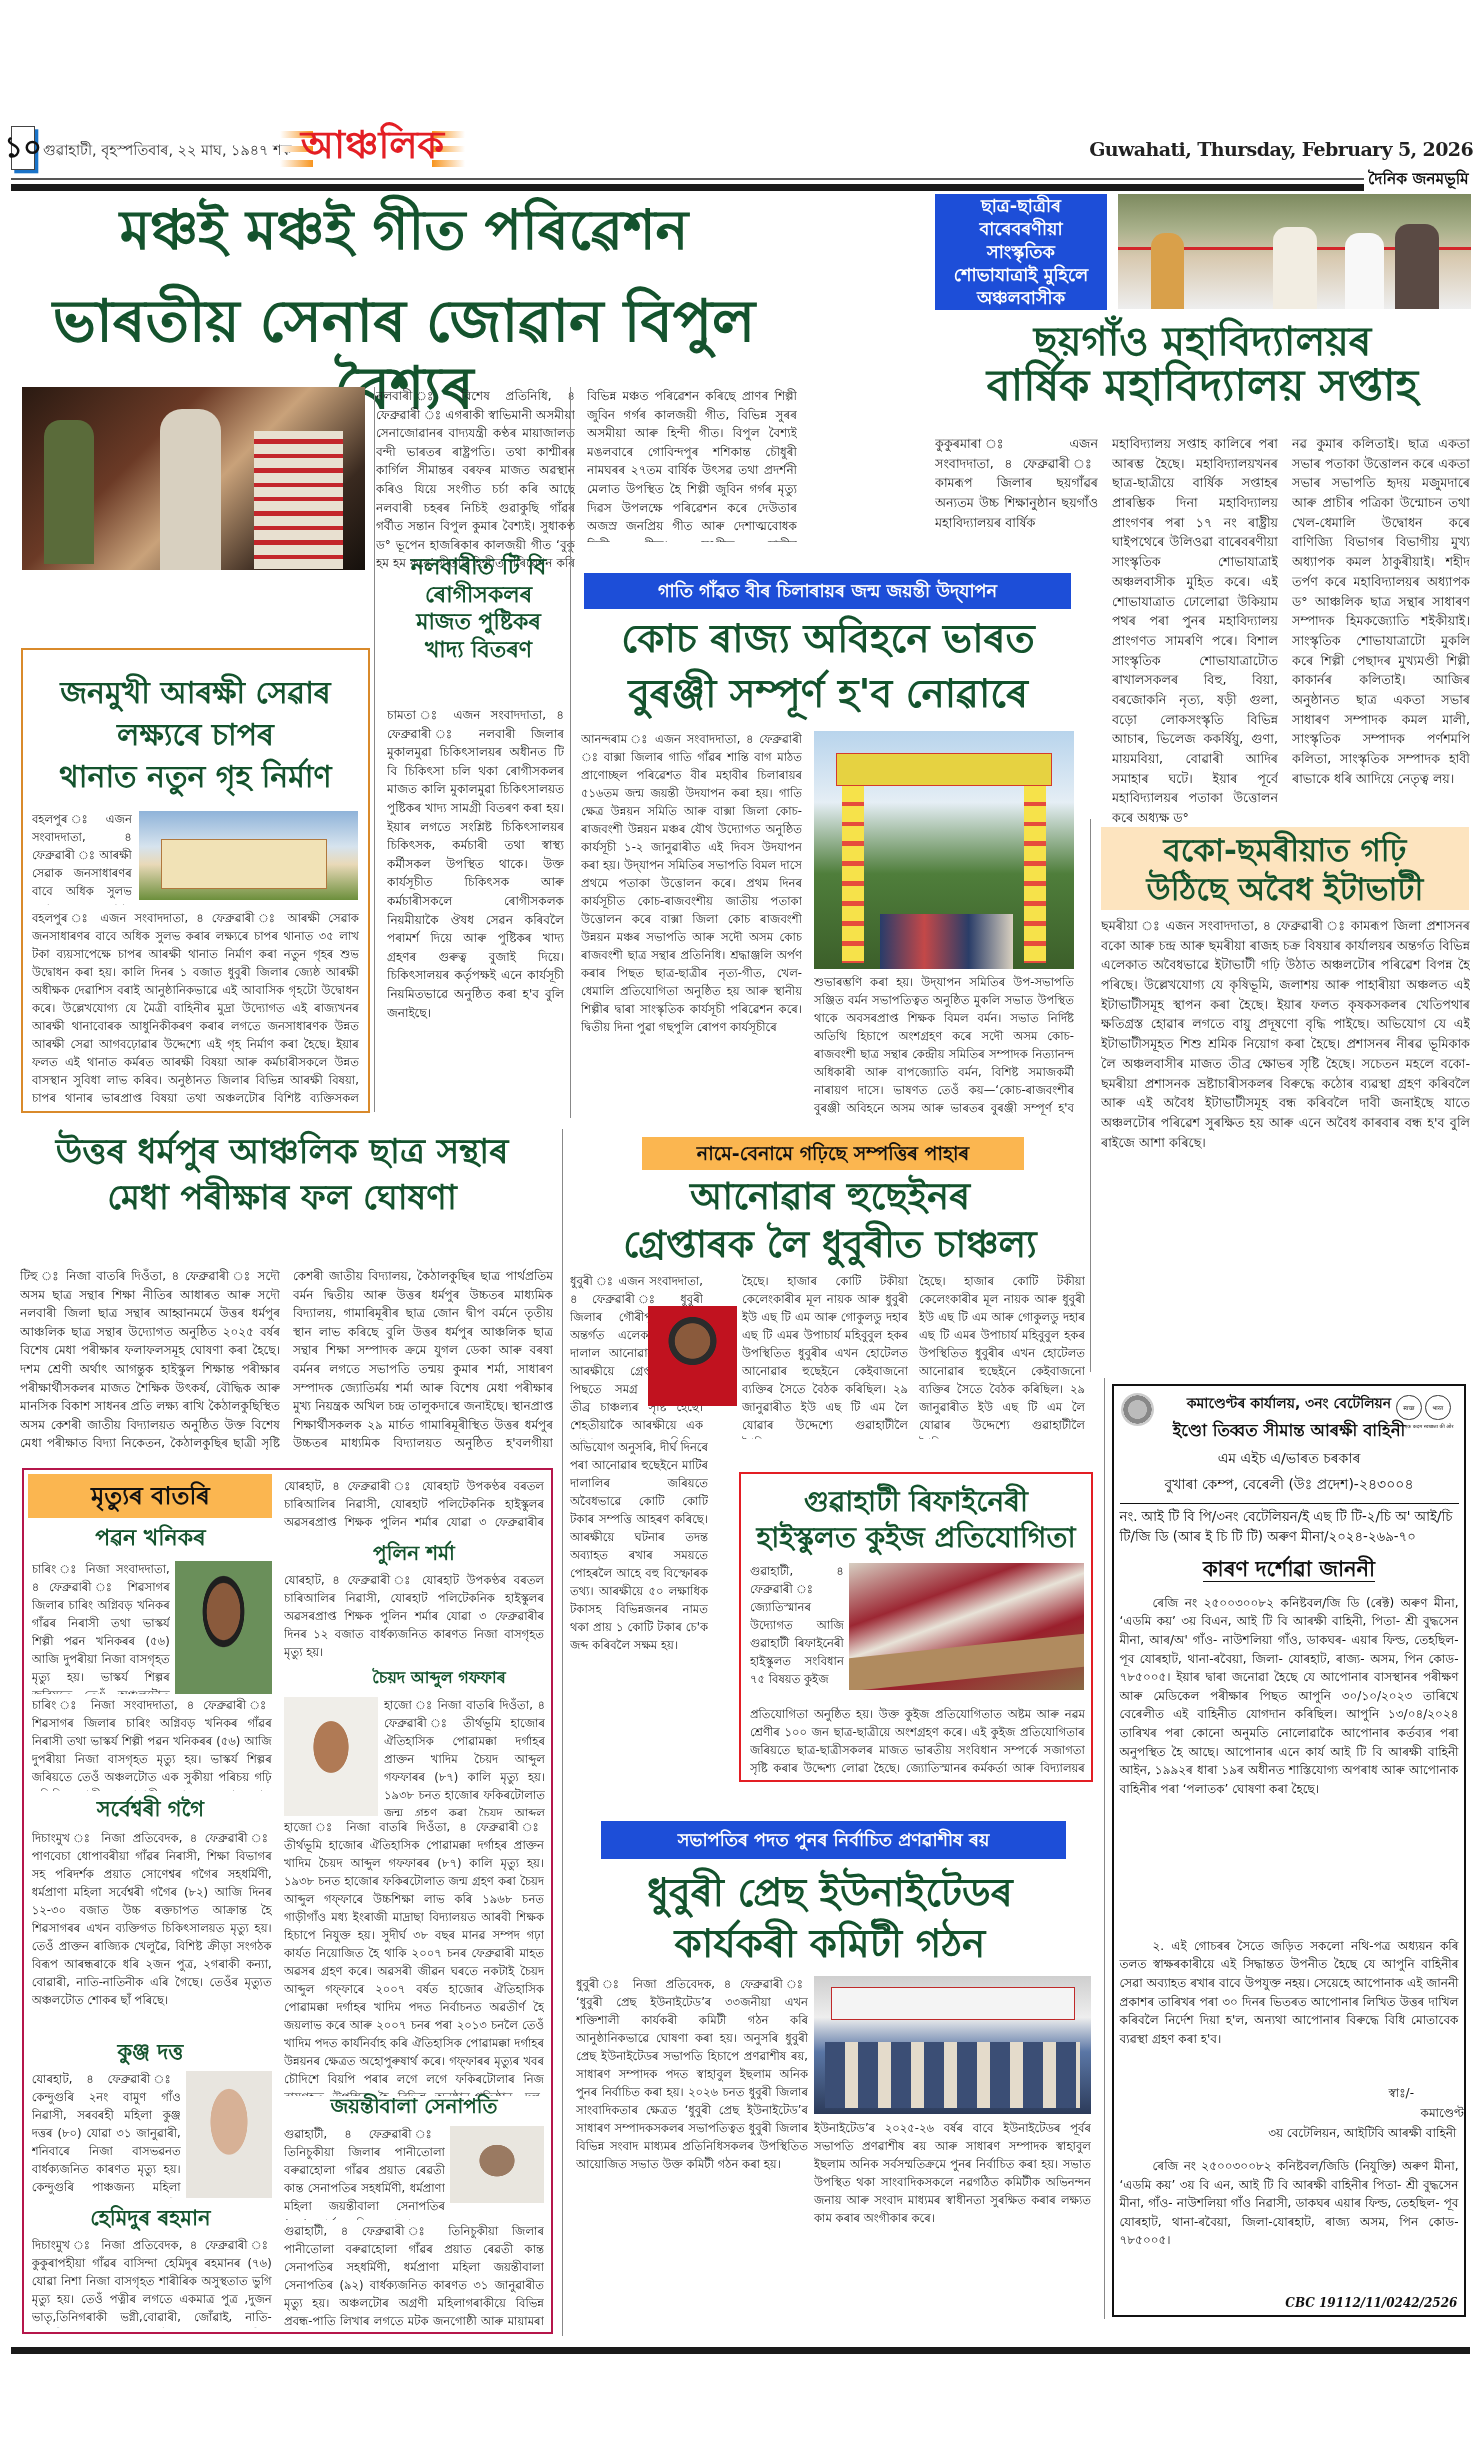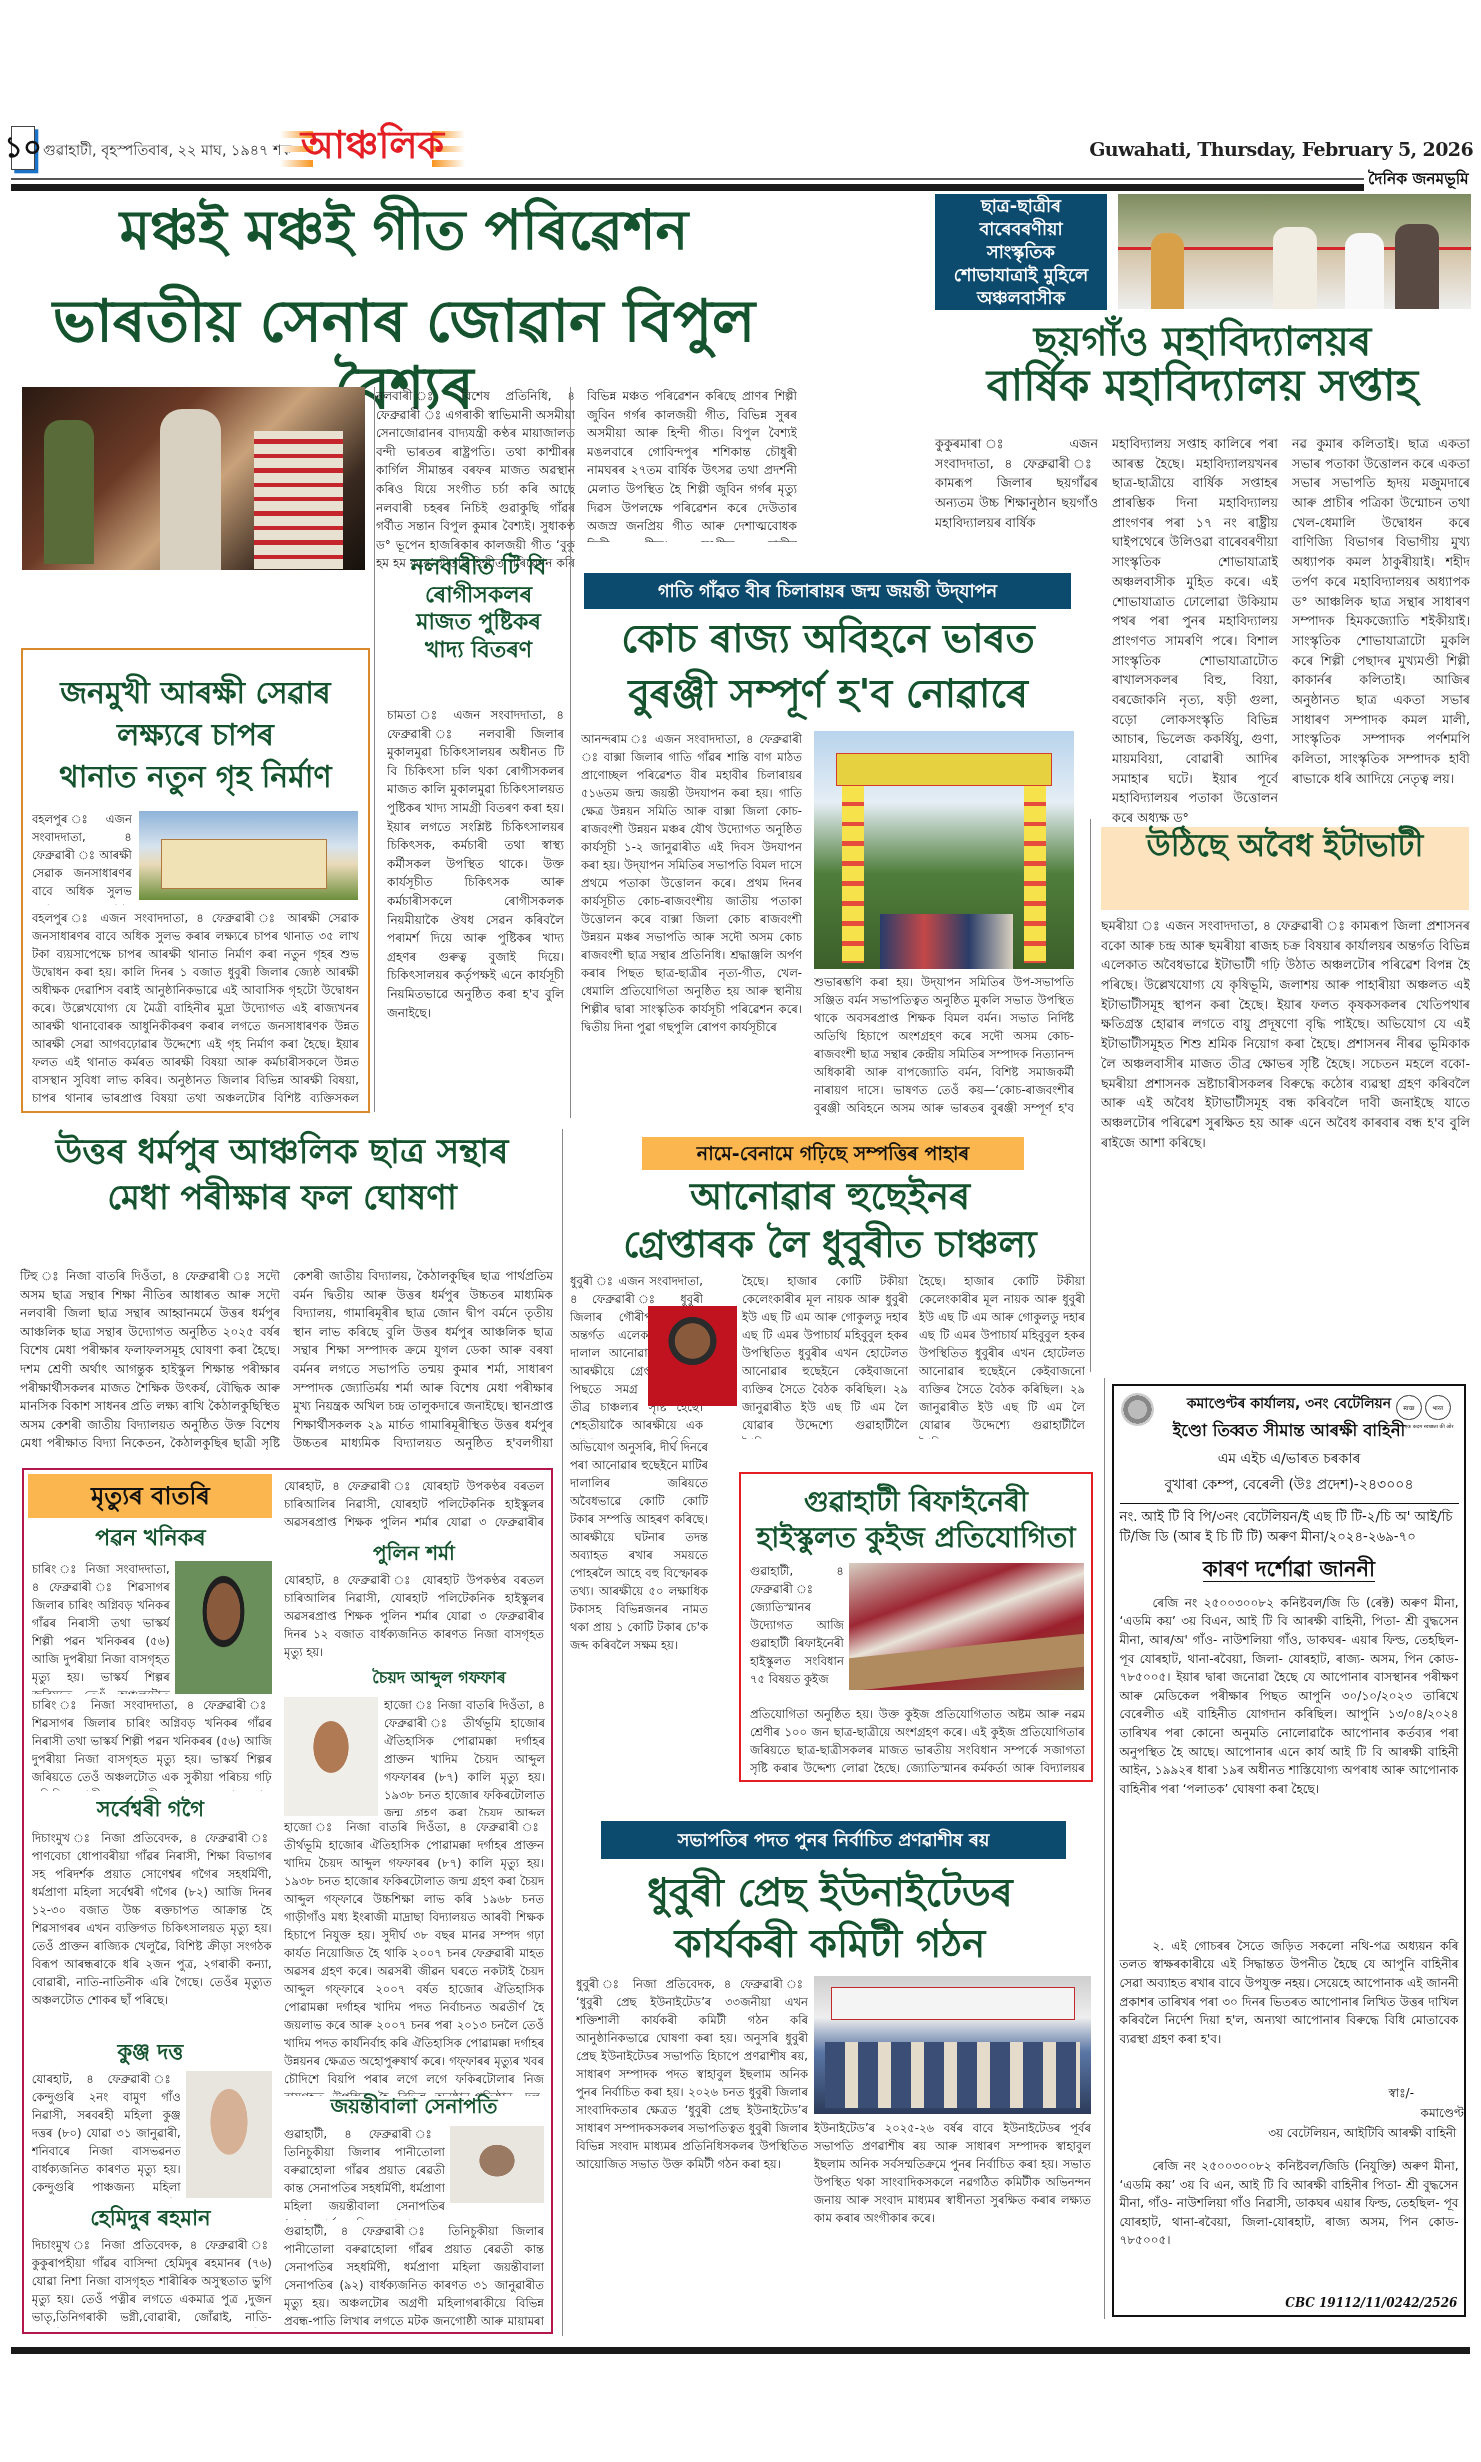--- a/index.html
+++ b/index.html
@@ -15,21 +15,21 @@
   .vrule{position:absolute;background:#888;width:1.1px}
   
   #pagenum{left:11px;top:126px;width:24px;height:44px;border:1.1px solid #444;background:#fff;font-size:29px;font-weight:bold;display:flex;align-items:center;justify-content:center;box-shadow:3.3px 3.3px 0 #1a73c8}
   #dateline{left:43px;top:139px;font-size:14.4px;color:#333}
   #logo{left:280px;top:119px;width:185px;height:55px;display:flex;align-items:center;justify-content:center}
   .logobar{position:absolute;height:6.6px;background:linear-gradient(90deg,#fff,#f7941d)}
   .logobar.r{background:linear-gradient(90deg,#f7941d,#fff)}
   #logotext{font-size:38px;font-weight:bold;color:#e31e24;z-index:2}
   #engdate{right:8.9px;top:138px;font-size:19px;font-weight:bold;color:#222;letter-spacing:-0.6px}
   #paperName{right:8.9px;top:167px;font-size:15.5px;font-weight:bold;background:#fff;padding:0 4.4px;z-index:3}
-  .red-banner{background:#0c4a6e;color:#fff;font-weight:bold;text-align:center}
+  .red-banner{background:#1d4ed8;color:#fff;font-weight:bold;text-align:center}
   .orange-banner{background:#fbb650;color:#111;font-weight:bold;text-align:center}
   .peach-box{background:#fde4bf}
   .boxed-orange{border:2.2px solid #d98a2b}
   .boxed-red{border:2.2px solid #e31e24}
   .boxed-crimson{border:2.8px solid #b5164b}
   .boxed-black{border:2.2px solid #111}
 </style>
 </head>
 <body>
 
@@ -102,20 +102,21 @@
 <div class="col body-text" style="left:581px;top:731px;width:221px;height:387px;overflow:hidden;font-size:11.6px">আনন্দৰাম ঃ এজন সংবাদদাতা, ৪ ফেব্ৰুৱাৰী ঃ বাক্সা জিলাৰ গাতি গাঁৱৰ শান্তি বাগ মাঠত প্ৰাণোচ্ছল পৰিৱেশত বীৰ মহাবীৰ চিলাৰায়ৰ ৫১৬তম জন্ম জয়ন্তী উদযাপন কৰা হয়। গাতি ক্ষেত্ৰ উন্নয়ন সমিতি আৰু বাক্সা জিলা কোচ-ৰাজবংশী উন্নয়ন মঞ্চৰ যৌথ উদ্যোগত অনুষ্ঠিত কাৰ্যসূচী ১-২ জানুৱাৰীত এই দিবস উদযাপন কৰা হয়। উদ্‌যাপন সমিতিৰ সভাপতি বিমল দাসে প্ৰথমে পতাকা উত্তোলন কৰে। প্ৰথম দিনৰ কাৰ্যসূচীত কোচ-ৰাজবংশীয় জাতীয় পতাকা উত্তোলন কৰে বাক্সা জিলা কোচ ৰাজবংশী উন্নয়ন মঞ্চৰ সভাপতি আৰু সদৌ অসম কোচ ৰাজবংশী ছাত্ৰ সন্থাৰ প্ৰতিনিধি। শ্ৰদ্ধাঞ্জলি অৰ্পণ কৰাৰ পিছত ছাত্ৰ-ছাত্ৰীৰ নৃত্য-গীত, খেল-ধেমালি প্ৰতিযোগিতা অনুষ্ঠিত হয় আৰু স্থানীয় শিল্পীৰ দ্বাৰা সাংস্কৃতিক কাৰ্যসূচী পৰিৱেশন কৰে। দ্বিতীয় দিনা পুৱা গছপুলি ৰোপণ কাৰ্যসূচীৰে</div>
 <div class="photo" style="left:814px;top:731px;width:260px;height:238px;background:linear-gradient(180deg,#b8d4ec 0%,#e5eef5 30%,#4f7e3b 60%,#3c5f2a 100%)">
   <div style="position:absolute;left:22px;top:22px;width:216px;height:33px;background:#e6d241;border:1.7px solid #d53a2c"></div>
   <div style="position:absolute;left:28px;top:55px;width:22px;height:177px;background:repeating-linear-gradient(180deg,#f6e24a 0 15.5px,#e64c3c 15.5px 20px)"></div>
   <div style="position:absolute;left:210px;top:55px;width:22px;height:177px;background:repeating-linear-gradient(180deg,#f6e24a 0 15.5px,#e64c3c 15.5px 20px)"></div>
   <div style="position:absolute;left:66px;top:183px;width:133px;height:55px;background:linear-gradient(90deg,#283c6a,#c44848,#2a3d68,#d9d0c0)"></div>
 </div>
 <div class="col body-text" style="left:814px;top:974px;width:260px;height:144px;overflow:hidden;font-size:11.6px">শুভাৰম্ভণি কৰা হয়। উদ্‌যাপন সমিতিৰ উপ-সভাপতি সঞ্জিত বৰ্মন সভাপতিত্বত অনুষ্ঠিত মুকলি সভাত উপস্থিত থাকে অবসৰপ্ৰাপ্ত শিক্ষক বিমল বৰ্মন। সভাত নিৰ্দিষ্ট অতিথি হিচাপে অংশগ্ৰহণ কৰে সদৌ অসম কোচ-ৰাজবংশী ছাত্ৰ সন্থাৰ কেন্দ্ৰীয় সমিতিৰ সম্পাদক নিত্যানন্দ অধিকাৰী আৰু বাপজ্যোতি বৰ্মন, বিশিষ্ট সমাজকৰ্মী নাৰায়ণ দাসে। ভাষণত তেওঁ কয়—‘কোচ-ৰাজবংশীৰ বুৰঞ্জী অবিহনে অসম আৰু ভাৰতৰ বুৰঞ্জী সম্পূৰ্ণ হ'ব নোৱাৰে।’</div>
 
 <div class="abs peach-box" style="left:1101px;top:827px;width:368px;height:83px">
+  <div class="hl" style="font-size:31px;line-height:1.3;margin-top:3.3px">বকো-ছমৰীয়াত গঢ়ি</div>
   <div class="hl" style="font-size:31px;line-height:1.2">উঠিছে অবৈধ ইটাভাটী</div>
 </div>
 <div class="col body-text" style="left:1101px;top:916px;width:369px;height:443px;overflow:hidden;font-size:12.7px">ছমৰীয়া ঃ এজন সংবাদদাতা, ৪ ফেব্ৰুৱাৰী ঃ কামৰূপ জিলা প্ৰশাসনৰ বকো আৰু চন্দ্ৰ আৰু ছমৰীয়া ৰাজহ চক্ৰ বিষয়াৰ কাৰ্যালয়ৰ অন্তৰ্গত বিভিন্ন এলেকাত অবৈধভাৱে ইটাভাটী গঢ়ি উঠাত অঞ্চলটোৰ পৰিৱেশ বিপন্ন হৈ পৰিছে। উল্লেখযোগ্য যে কৃষিভূমি, জলাশয় আৰু পাহাৰীয়া অঞ্চলত এই ইটাভাটীসমূহ স্থাপন কৰা হৈছে। ইয়াৰ ফলত কৃষকসকলৰ খেতিপথাৰ ক্ষতিগ্ৰস্ত হোৱাৰ লগতে বায়ু প্ৰদূষণো বৃদ্ধি পাইছে। অভিযোগ যে এই ইটাভাটীসমূহত শিশু শ্ৰমিক নিয়োগ কৰা হৈছে। প্ৰশাসনৰ নীৰৱ ভূমিকাক লৈ অঞ্চলবাসীৰ মাজত তীব্ৰ ক্ষোভৰ সৃষ্টি হৈছে। সচেতন মহলে বকো-ছমৰীয়া প্ৰশাসনক ভ্ৰষ্টাচাৰীসকলৰ বিৰুদ্ধে কঠোৰ ব্যৱস্থা গ্ৰহণ কৰিবলৈ আৰু এই অবৈধ ইটাভাটীসমূহ বন্ধ কৰিবলৈ দাবী জনাইছে যাতে অঞ্চলটোৰ পৰিৱেশ সুৰক্ষিত হয় আৰু এনে অবৈধ কাৰবাৰ বন্ধ হ'ব বুলি ৰাইজে আশা কৰিছে।</div>
 
 <div class="abs hl" style="left:11px;top:1129px;width:542px;font-size:34px;line-height:1.35">
   <div>উত্তৰ ধৰ্মপুৰ আঞ্চলিক ছাত্ৰ সন্থাৰ</div>
   <div>মেধা পৰীক্ষাৰ ফল ঘোষণা</div>
 </div>
 <div class="col body-text" style="left:20px;top:1267px;width:260px;height:183px;overflow:hidden;font-size:12px">টিহু ঃ নিজা বাতৰি দিওঁতা, ৪ ফেব্ৰুৱাৰী ঃ সদৌ অসম ছাত্ৰ সন্থাৰ শিক্ষা নীতিৰ আধাৰত আৰু সদৌ নলবাৰী জিলা ছাত্ৰ সন্থাৰ আহ্বানমৰ্মে উত্তৰ ধৰ্মপুৰ আঞ্চলিক ছাত্ৰ সন্থাৰ উদ্যোগত অনুষ্ঠিত ২০২৫ বৰ্ষৰ বিশেষ মেধা পৰীক্ষাৰ ফলাফলসমূহ ঘোষণা কৰা হৈছে। দশম শ্ৰেণী অৰ্থাৎ আগন্তুক হাইস্কুল শিক্ষান্ত পৰীক্ষাৰ পৰীক্ষাৰ্থীসকলৰ মাজত শৈক্ষিক উৎকৰ্ষ, বৌদ্ধিক আৰু মানসিক বিকাশ সাধনৰ প্ৰতি লক্ষ্য ৰাখি কৈঠালকুছিস্থিত অসম কেশৰী জাতীয় বিদ্যালয়ত অনুষ্ঠিত উক্ত বিশেষ মেধা পৰীক্ষাত বিদ্যা নিকেতন, কৈঠালকুছিৰ ছাত্ৰী সৃষ্টি বৰ্মনে প্ৰথম, অসম</div>
 <div class="col body-text" style="left:293px;top:1267px;width:260px;height:183px;overflow:hidden;font-size:12px">কেশৰী জাতীয় বিদ্যালয়, কৈঠালকুছিৰ ছাত্ৰ পাৰ্থপ্ৰতিম বৰ্মন দ্বিতীয় আৰু উত্তৰ ধৰ্মপুৰ উচ্চতৰ মাধ্যমিক বিদ্যালয়, গামাৰিমূৰীৰ ছাত্ৰ জোন দ্বীপ বৰ্মনে তৃতীয় স্থান লাভ কৰিছে বুলি উত্তৰ ধৰ্মপুৰ আঞ্চলিক ছাত্ৰ সন্থাৰ শিক্ষা সম্পাদক ক্ৰমে যুগল ডেকা আৰু বৰষা বৰ্মনৰ লগতে সভাপতি তন্ময় কুমাৰ শৰ্মা, সাধাৰণ সম্পাদক জ্যোতিৰ্ময় শৰ্মা আৰু বিশেষ মেধা পৰীক্ষাৰ মুখ্য নিয়ন্ত্ৰক অখিল চন্দ্ৰ তালুকদাৰে জনাইছে। স্থানপ্ৰাপ্ত শিক্ষাৰ্থীসকলক ২৯ মাৰ্চত গামাৰিমূৰীস্থিত উত্তৰ ধৰ্মপুৰ উচ্চতৰ মাধ্যমিক বিদ্যালয়ত অনুষ্ঠিত হ'বলগীয়া অনুষ্ঠানত পুৰস্কৃত কৰা হ'ব।</div>

